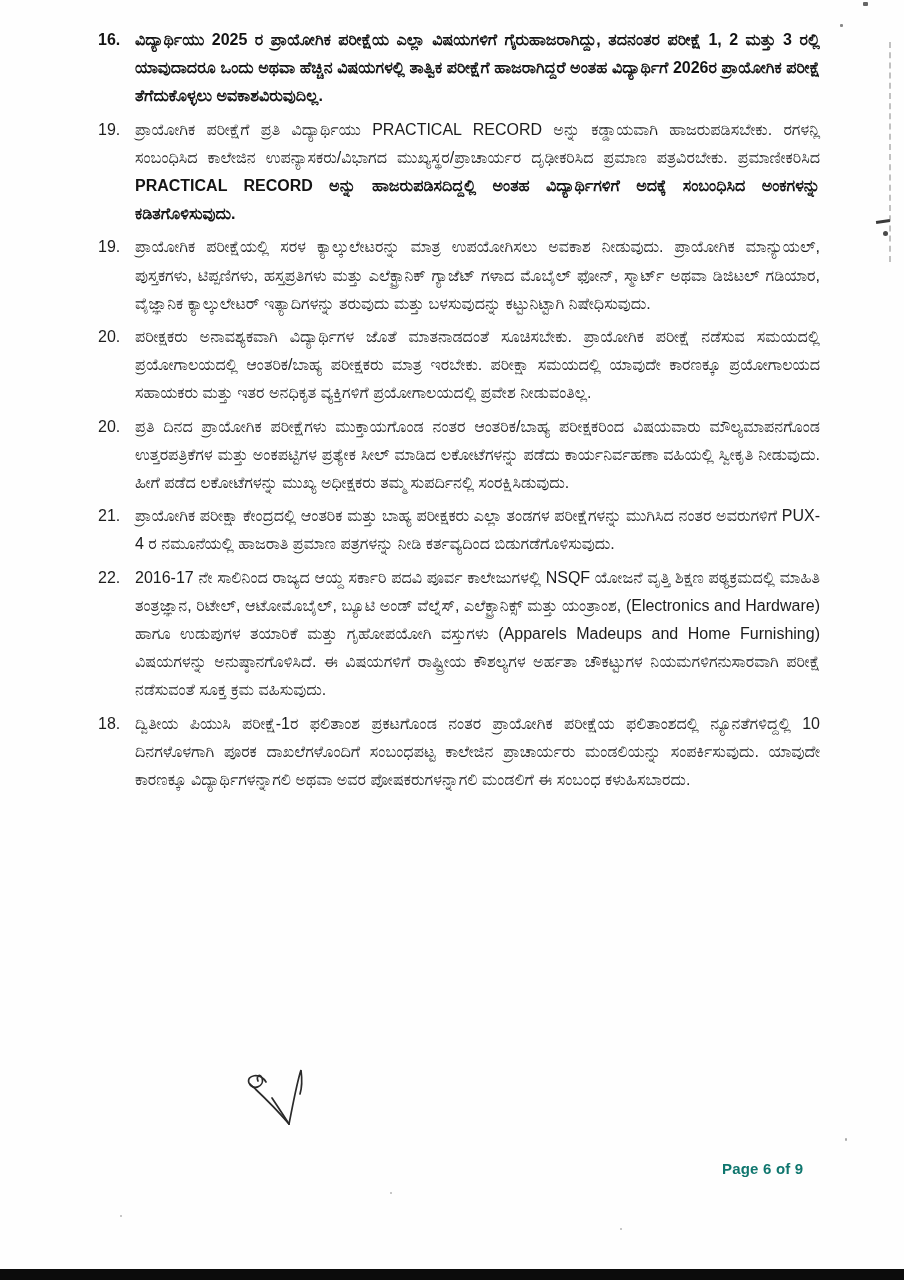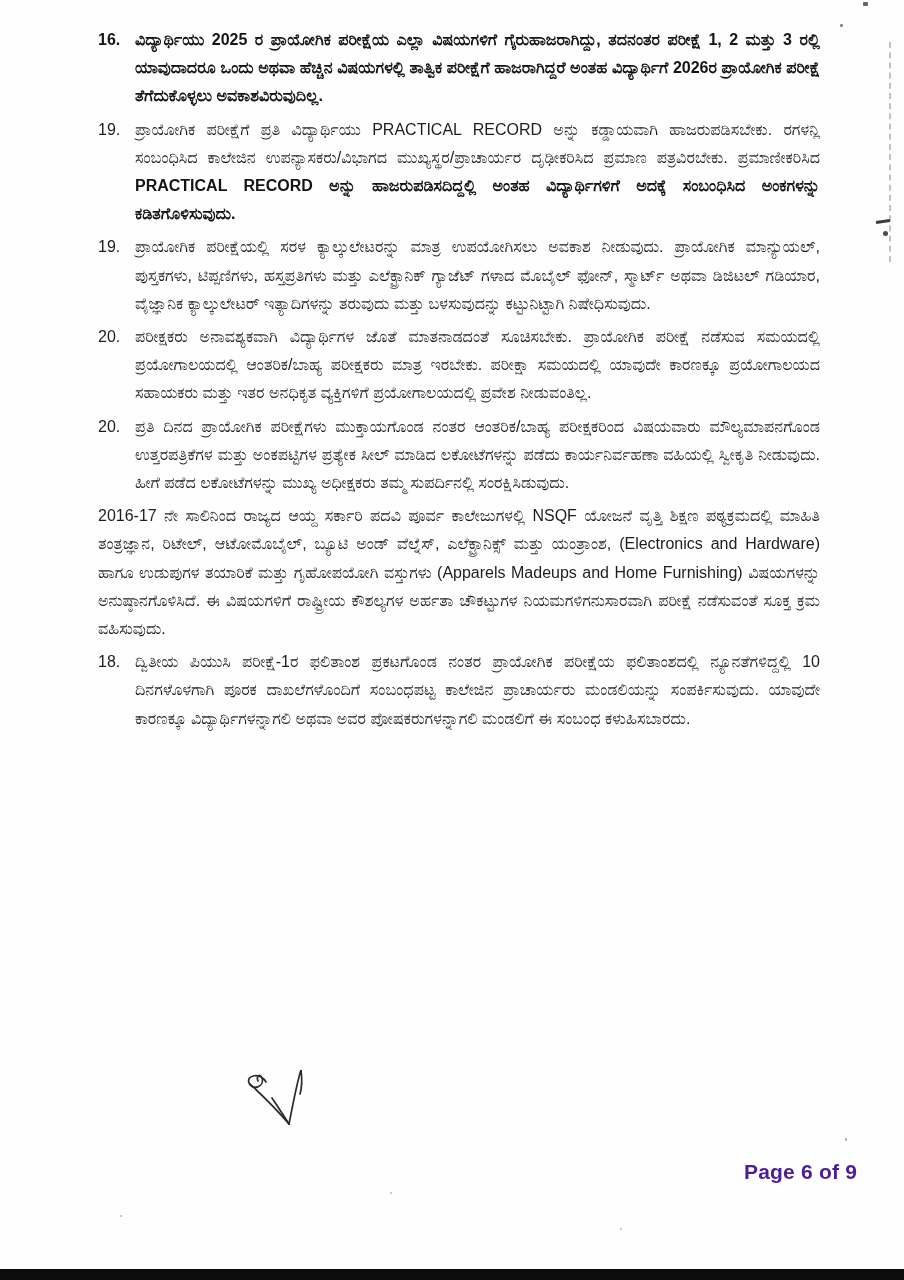--- a/index.html
+++ b/index.html
@@ -30,24 +30,24 @@
     flex:0 0 37px;
     text-align:left;
   }
   .doc-item .body{
     flex:1;
     text-align:justify;
   }
   .bold{font-weight:bold;color:#141414;}
   .page-label{
     position:absolute;
-    left:744px;top:1160px;
-    font-size:21px;
+    left:722px;top:1160px;
+    font-size:15px;
     font-weight:bold;
-    color:#4c1d95;
+    color:#0f766e;
     letter-spacing:0.2px;
   }
   .signature{
     position:absolute;
     left:238px;top:1066px;
     width:92px;height:64px;
   }
   .scan-bar{
     position:absolute;
     left:0;right:0;bottom:0;
@@ -108,22 +108,27 @@
     <div class="doc-item">
       <span class="num">20.</span>
       <div class="body"><span>ಪರೀಕ್ಷಕರು ಅನಾವಶ್ಯಕವಾಗಿ ವಿದ್ಯಾರ್ಥಿಗಳ ಜೊತೆ ಮಾತನಾಡದಂತೆ ಸೂಚಿಸಬೇಕು. ಪ್ರಾಯೋಗಿಕ ಪರೀಕ್ಷೆ ನಡೆಸುವ ಸಮಯದಲ್ಲಿ ಪ್ರಯೋಗಾಲಯದಲ್ಲಿ ಆಂತರಿಕ/ಬಾಹ್ಯ ಪರೀಕ್ಷಕರು ಮಾತ್ರ ಇರಬೇಕು. ಪರೀಕ್ಷಾ ಸಮಯದಲ್ಲಿ ಯಾವುದೇ ಕಾರಣಕ್ಕೂ ಪ್ರಯೋಗಾಲಯದ ಸಹಾಯಕರು ಮತ್ತು ಇತರ ಅನಧಿಕೃತ ವ್ಯಕ್ತಿಗಳಿಗೆ ಪ್ರಯೋಗಾಲಯದಲ್ಲಿ ಪ್ರವೇಶ ನೀಡುವಂತಿಲ್ಲ.</span></div>
     </div>
 
     <div class="doc-item">
       <span class="num">20.</span>
       <div class="body"><span>ಪ್ರತಿ ದಿನದ ಪ್ರಾಯೋಗಿಕ ಪರೀಕ್ಷೆಗಳು ಮುಕ್ತಾಯಗೊಂಡ ನಂತರ ಆಂತರಿಕ/ಬಾಹ್ಯ ಪರೀಕ್ಷಕರಿಂದ ವಿಷಯವಾರು ಮೌಲ್ಯಮಾಪನಗೊಂಡ ಉತ್ತರಪತ್ರಿಕೆಗಳ ಮತ್ತು ಅಂಕಪಟ್ಟಿಗಳ ಪ್ರತ್ಯೇಕ ಸೀಲ್ ಮಾಡಿದ ಲಕೋಟೆಗಳನ್ನು ಪಡೆದು ಕಾರ್ಯನಿರ್ವಹಣಾ ವಹಿಯಲ್ಲಿ ಸ್ವೀಕೃತಿ ನೀಡುವುದು. ಹೀಗೆ ಪಡೆದ ಲಕೋಟೆಗಳನ್ನು ಮುಖ್ಯ ಅಧೀಕ್ಷಕರು ತಮ್ಮ ಸುಪರ್ದಿನಲ್ಲಿ ಸಂರಕ್ಷಿಸಿಡುವುದು.</span></div>
     </div>
 
+    <div class="doc-item">
+      <span class="num">21.</span>
+      <div class="body"><span>ಪ್ರಾಯೋಗಿಕ ಪರೀಕ್ಷಾ ಕೇಂದ್ರದಲ್ಲಿ ಆಂತರಿಕ ಮತ್ತು ಬಾಹ್ಯ ಪರೀಕ್ಷಕರು ಎಲ್ಲಾ ತಂಡಗಳ ಪರೀಕ್ಷೆಗಳನ್ನು ಮುಗಿಸಿದ ನಂತರ ಅವರುಗಳಿಗೆ PUX-4 ರ ನಮೂನೆಯಲ್ಲಿ ಹಾಜರಾತಿ ಪ್ರಮಾಣ ಪತ್ರಗಳನ್ನು ನೀಡಿ ಕರ್ತವ್ಯದಿಂದ ಬಿಡುಗಡೆಗೊಳಿಸುವುದು.</span></div>
+    </div>
 
     <div class="doc-item">
+      <span class="num">22.</span>
       <div class="body"><span>2016-17 ನೇ ಸಾಲಿನಿಂದ ರಾಜ್ಯದ ಆಯ್ದ ಸರ್ಕಾರಿ ಪದವಿ ಪೂರ್ವ ಕಾಲೇಜುಗಳಲ್ಲಿ NSQF ಯೋಜನೆ ವೃತ್ತಿ ಶಿಕ್ಷಣ ಪಠ್ಯಕ್ರಮದಲ್ಲಿ ಮಾಹಿತಿ ತಂತ್ರಜ್ಞಾನ, ರಿಟೇಲ್, ಆಟೋಮೊಬೈಲ್, ಬ್ಯೂಟಿ ಅಂಡ್ ವೆಲ್ನೆಸ್, ಎಲೆಕ್ಟ್ರಾನಿಕ್ಸ್ ಮತ್ತು ಯಂತ್ರಾಂಶ, (Electronics and Hardware) ಹಾಗೂ ಉಡುಪುಗಳ ತಯಾರಿಕೆ ಮತ್ತು ಗೃಹೋಪಯೋಗಿ ವಸ್ತುಗಳು (Apparels Madeups and Home Furnishing) ವಿಷಯಗಳನ್ನು ಅನುಷ್ಠಾನಗೊಳಿಸಿದೆ. ಈ ವಿಷಯಗಳಿಗೆ ರಾಷ್ಟ್ರೀಯ ಕೌಶಲ್ಯಗಳ ಅರ್ಹತಾ ಚೌಕಟ್ಟುಗಳ ನಿಯಮಗಳಿಗನುಸಾರವಾಗಿ ಪರೀಕ್ಷೆ ನಡೆಸುವಂತೆ ಸೂಕ್ತ ಕ್ರಮ ವಹಿಸುವುದು.</span></div>
     </div>
 
     <div class="doc-item">
       <span class="num">18.</span>
       <div class="body"><span>ದ್ವಿತೀಯ ಪಿಯುಸಿ ಪರೀಕ್ಷೆ-1ರ ಫಲಿತಾಂಶ ಪ್ರಕಟಗೊಂಡ ನಂತರ ಪ್ರಾಯೋಗಿಕ ಪರೀಕ್ಷೆಯ ಫಲಿತಾಂಶದಲ್ಲಿ ನ್ಯೂನತೆಗಳಿದ್ದಲ್ಲಿ 10 ದಿನಗಳೊಳಗಾಗಿ ಪೂರಕ ದಾಖಲೆಗಳೊಂದಿಗೆ ಸಂಬಂಧಪಟ್ಟ ಕಾಲೇಜಿನ ಪ್ರಾಚಾರ್ಯರು ಮಂಡಲಿಯನ್ನು ಸಂಪರ್ಕಿಸುವುದು. ಯಾವುದೇ ಕಾರಣಕ್ಕೂ ವಿದ್ಯಾರ್ಥಿಗಳನ್ನಾಗಲಿ ಅಥವಾ ಅವರ ಪೋಷಕರುಗಳನ್ನಾಗಲಿ ಮಂಡಲಿಗೆ ಈ ಸಂಬಂಧ ಕಳುಹಿಸಬಾರದು.</span></div>
     </div>
 
   </div>
 

